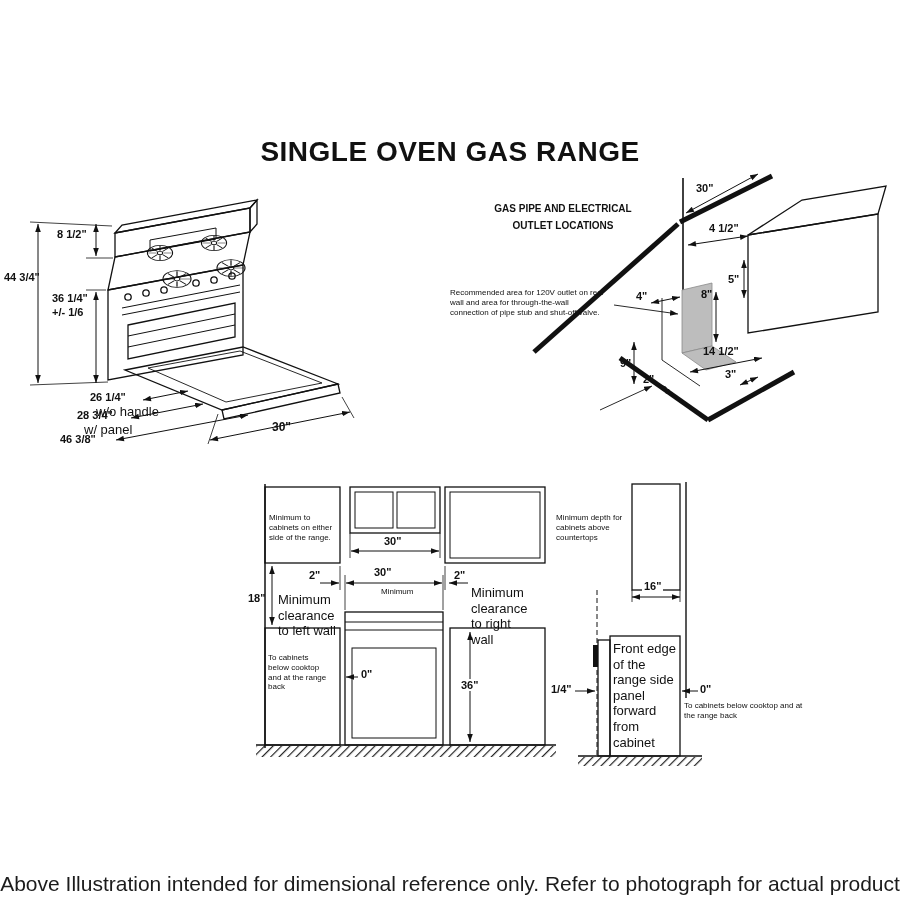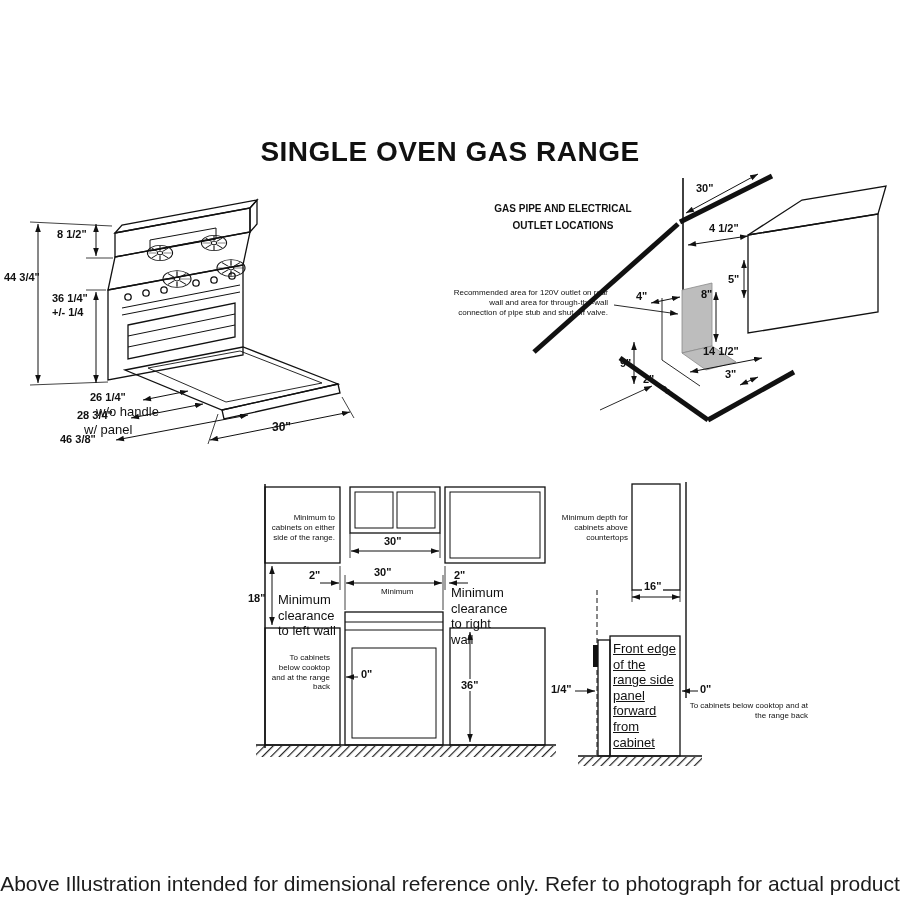--- a/index.html
+++ b/index.html
@@ -4,21 +4,21 @@
 <style>
   html,body{margin:0;padding:0;background:#fff;}
   #page{position:relative;width:900px;height:900px;background:#fff;overflow:hidden;
         font-family:"Liberation Sans",sans-serif;color:#111;}
   #art{position:absolute;left:0;top:0;z-index:0;}
   .lbl{position:absolute;z-index:2;color:#111;}
   .title{width:900px;text-align:center;font-size:28px;font-weight:bold;letter-spacing:.5px;}
   .sect{width:220px;text-align:center;font-size:10px;font-weight:bold;}
   .dimlbl{font-size:11px;font-weight:bold;white-space:nowrap;}
   .dimlbl.bg{background:#fff;padding:0 2px;}
-  .note8{font-size:8px;line-height:1.22;text-align:right;}
+  .note8{font-size:8px;line-height:1.22;}
   .note75{font-size:13px;line-height:1.2;}
   .ctr{}
   .footer{width:900px;text-align:center;font-size:21px;color:#1c1c1c;}
 </style>
 </head>
 <body>
 <div id="page">
 
 <svg id="art" width="900" height="900" viewBox="0 0 900 900">
   <defs>
@@ -168,21 +168,21 @@
     <line x1="578" y1="756" x2="702" y2="756" stroke-width="1.6"></line>
     <rect x="578" y="757" width="124" height="9" fill="url(#hatch)" stroke="none"></rect>
   </g>
 </svg>
 
 <div class="lbl title" style="top:136px;left:0;">SINGLE OVEN GAS RANGE</div>
 
 <div class="lbl dimlbl" style="left:57px;top:228px;">8 1/2"</div>
 <div class="lbl dimlbl" style="left:4px;top:271px;">44 3/4"</div>
 <div class="lbl dimlbl" style="left:52px;top:292px;">36 1/4"</div>
-<div class="lbl dimlbl" style="left:52px;top:306px;">+/- 1/4</div>
+<div class="lbl dimlbl" style="left:52px;top:306px;">+/- 1/6</div>
 <div class="lbl dimlbl" style="left:90px;top:391px;">26 1/4"</div>
 <div class="lbl note75" style="left:96px;top:404px;">w/o handle</div>
 <div class="lbl dimlbl" style="left:77px;top:409px;">28 3/4"</div>
 <div class="lbl note75" style="left:84px;top:422px;">w/ panel</div>
 <div class="lbl dimlbl" style="left:60px;top:433px;">46 3/8"</div>
 <div class="lbl dimlbl" style="left:272px;top:420px;font-size:12px;">30"</div>
 
 <div class="lbl sect" style="left:453px;top:203px;">GAS PIPE AND ELECTRICAL</div>
 <div class="lbl sect" style="left:453px;top:220px;">OUTLET LOCATIONS</div>
 <div class="lbl note8 ctr" style="left:450px;top:288px;width:158px;">Recommended area for 120V outlet on rear wall and area for through-the-wall connection of pipe stub and shut-off valve.</div>
@@ -197,27 +197,27 @@
 <div class="lbl dimlbl" style="left:725px;top:368px;">3"</div>
 
 <div class="lbl note8" style="left:269px;top:513px;width:66px;">Minimum to cabinets on either side of the range.</div>
 <div class="lbl dimlbl" style="left:384px;top:535px;">30"</div>
 <div class="lbl dimlbl" style="left:309px;top:569px;">2"</div>
 <div class="lbl dimlbl" style="left:374px;top:566px;">30"</div>
 <div class="lbl note8" style="left:365px;top:587px;margin-left:16px;">Minimum</div>
 <div class="lbl dimlbl" style="left:454px;top:569px;">2"</div>
 <div class="lbl dimlbl" style="left:248px;top:592px;">18"</div>
 <div class="lbl note75" style="left:278px;top:592px;width:58px;">Minimum clearance to left wall</div>
-<div class="lbl note75" style="left:451px;top:585px;width:62px;">Minimum clearance to right wall</div>
+<div class="lbl note75" style="left:471px;top:585px;width:62px;">Minimum clearance to right wall</div>
 <div class="lbl note8" style="left:268px;top:653px;width:62px;">To cabinets below cooktop and at the range back</div>
 <div class="lbl dimlbl" style="left:361px;top:668px;">0"</div>
 <div class="lbl dimlbl bg" style="left:459px;top:679px;">36"</div>
 
 <div class="lbl note8 ctr" style="left:556px;top:513px;width:72px;">Minimum depth for cabinets above countertops</div>
 <div class="lbl dimlbl bg" style="left:642px;top:580px;">16"</div>
-<div class="lbl note75" style="left:613px;top:641px;width:64px;text-decoration:underline;">Front edge of the range side panel forward from cabinet</div>
+<div class="lbl note75" style="left:613px;top:641px;width:64px;">Front edge of the range side panel forward from cabinet</div>
 <div class="lbl dimlbl" style="left:551px;top:683px;">1/4"</div>
 <div class="lbl dimlbl" style="left:700px;top:683px;">0"</div>
 <div class="lbl note8" style="left:684px;top:701px;width:124px;">To cabinets below cooktop and at the range back</div>
 
 <div class="lbl footer" style="top:872px;left:0;">Above Illustration intended for dimensional reference only. Refer to photograph for actual product appearance.</div>
 
 </div>
 
 </body></html>

